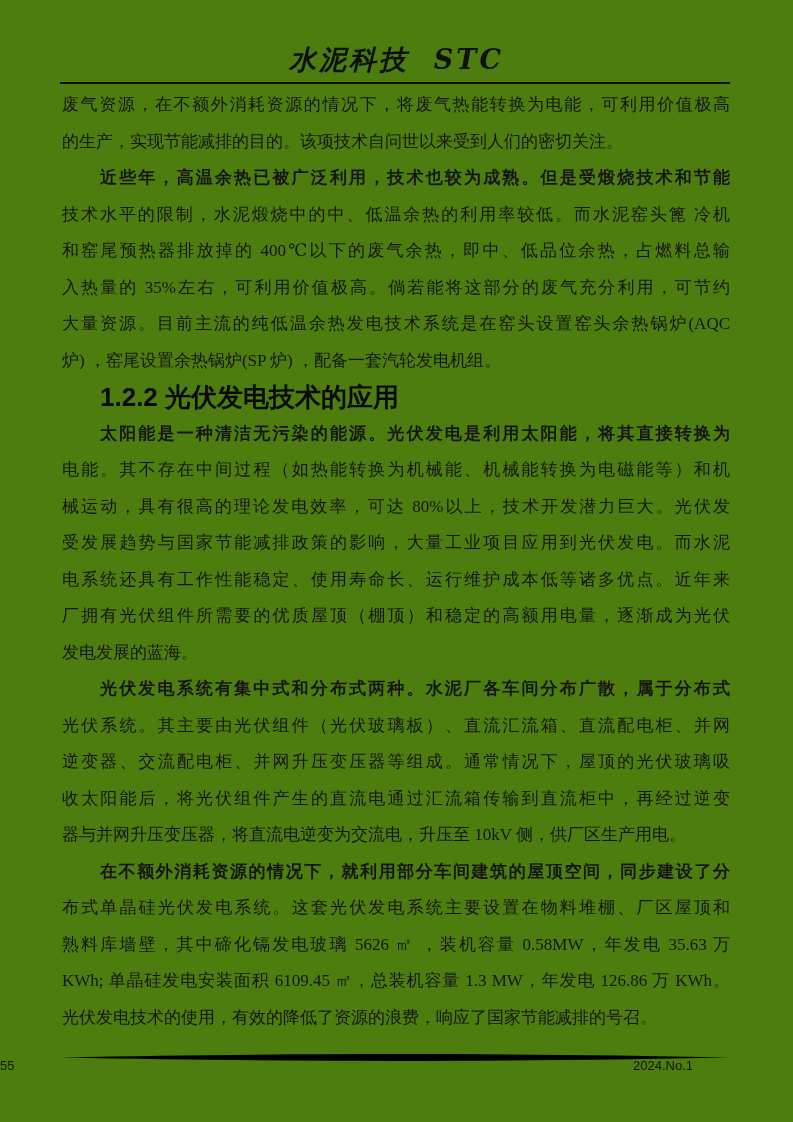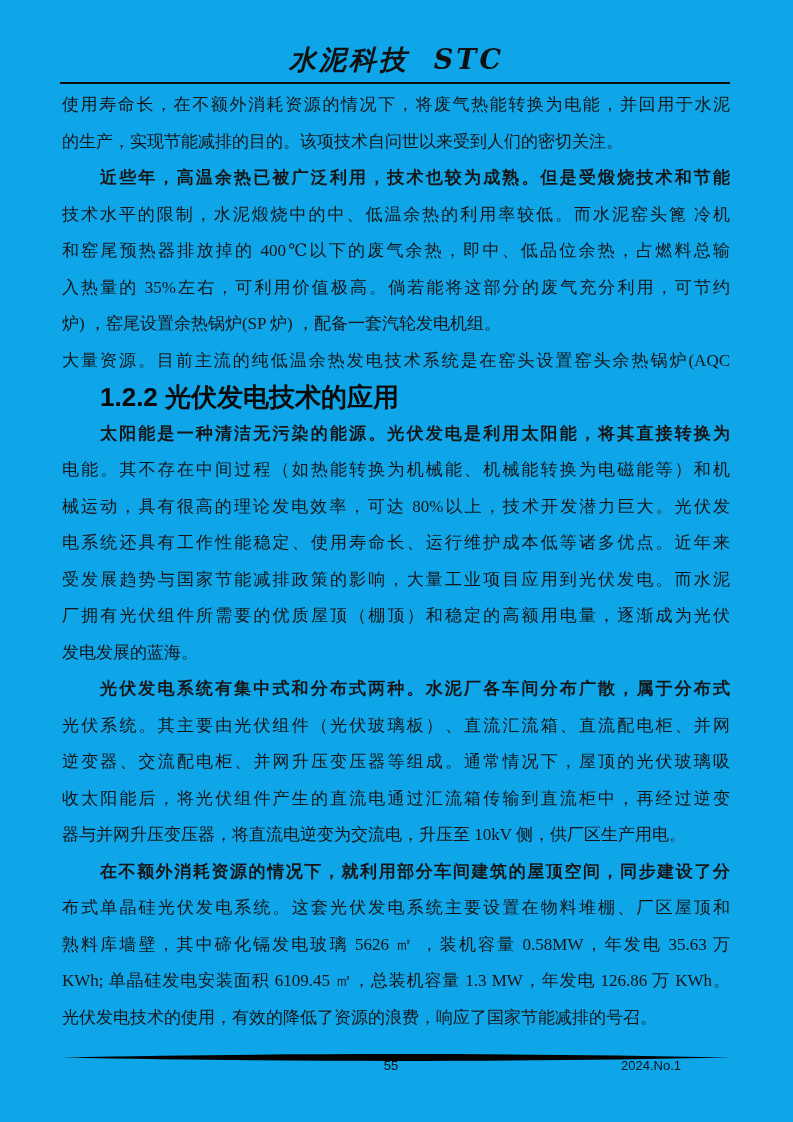--- a/index.html
+++ b/index.html
@@ -4,21 +4,21 @@
 <style>
   html, body {
     margin: 0;
     padding: 0;
     background: #ffffff;
   }
   #page {
     position: relative;
     width: 793px;
     height: 1122px;
-    background: #0ea5e9;
+    background: #4d7c0f;
     overflow: hidden;
     font-family: "Liberation Serif", "DejaVu Serif", serif;
     color: #161616;
   }
   
   .journal-title {
     position: absolute;
     top: 42px;
     left: 0;
     width: 793px;
@@ -73,63 +73,62 @@
     top: 1048px;
     left: 62px;
     width: 668px;
     height: 9px;
   }
   .footer-page-number {
     position: absolute;
     top: 1058px;
     left: 0;
     width: 782px;
-    text-align: center;
     font-family: "Liberation Sans", "DejaVu Sans", sans-serif;
     font-size: 13px;
     color: #141414;
   }
   .footer-issue {
     position: absolute;
     top: 1058px;
-    right: 112px;
+    right: 100px;
     font-family: "Liberation Sans", "DejaVu Sans", sans-serif;
     font-size: 13px;
     color: #141414;
   }
 </style>
 </head>
 <body>
 
 <div id="page">
 
   <div class="journal-title">水泥科技  STC</div>
 
   <div class="header-rule"></div>
 
   <div class="article-body">
       <div class="para">
-        <div class="line">使用寿命长，在不额外消耗资源的情况下，将废气热能转换为电能，并回用于水泥</div>
+        <div class="line">废气资源，在不额外消耗资源的情况下，将废气热能转换为电能，可利用价值极高</div>
         <div class="line end">的生产，实现节能减排的目的。该项技术自问世以来受到人们的密切关注。</div>
       </div>
       <div class="para">
         <div class="line first">近些年，高温余热已被广泛利用，技术也较为成熟。但是受煅烧技术和节能</div>
         <div class="line">技术水平的限制，水泥煅烧中的中、低温余热的利用率较低。而水泥窑头篦 冷机</div>
         <div class="line">和窑尾预热器排放掉的 400℃以下的废气余热，即中、低品位余热，占燃料总输</div>
         <div class="line">入热量的 35%左右，可利用价值极高。倘若能将这部分的废气充分利用，可节约</div>
+        <div class="line">大量资源。目前主流的纯低温余热发电技术系统是在窑头设置窑头余热锅炉(AQC</div>
         <div class="line end">炉) ，窑尾设置余热锅炉(SP 炉) ，配备一套汽轮发电机组。</div>
-        <div class="line">大量资源。目前主流的纯低温余热发电技术系统是在窑头设置窑头余热锅炉(AQC</div>
       </div>
       <div class="heading">1.2.2 光伏发电技术的应用</div>
       <div class="para">
         <div class="line first">太阳能是一种清洁无污染的能源。光伏发电是利用太阳能，将其直接转换为</div>
         <div class="line">电能。其不存在中间过程（如热能转换为机械能、机械能转换为电磁能等）和机</div>
         <div class="line">械运动，具有很高的理论发电效率，可达 80%以上，技术开发潜力巨大。光伏发</div>
+        <div class="line">受发展趋势与国家节能减排政策的影响，大量工业项目应用到光伏发电。而水泥</div>
         <div class="line">电系统还具有工作性能稳定、使用寿命长、运行维护成本低等诸多优点。近年来</div>
-        <div class="line">受发展趋势与国家节能减排政策的影响，大量工业项目应用到光伏发电。而水泥</div>
         <div class="line">厂拥有光伏组件所需要的优质屋顶（棚顶）和稳定的高额用电量，逐渐成为光伏</div>
         <div class="line end">发电发展的蓝海。</div>
       </div>
       <div class="para">
         <div class="line first">光伏发电系统有集中式和分布式两种。水泥厂各车间分布广散，属于分布式</div>
         <div class="line">光伏系统。其主要由光伏组件（光伏玻璃板）、直流汇流箱、直流配电柜、并网</div>
         <div class="line">逆变器、交流配电柜、并网升压变压器等组成。通常情况下，屋顶的光伏玻璃吸</div>
         <div class="line">收太阳能后，将光伏组件产生的直流电通过汇流箱传输到直流柜中，再经过逆变</div>
         <div class="line end">器与并网升压变压器，将直流电逆变为交流电，升压至 10kV 侧，供厂区生产用电。</div>
       </div>

